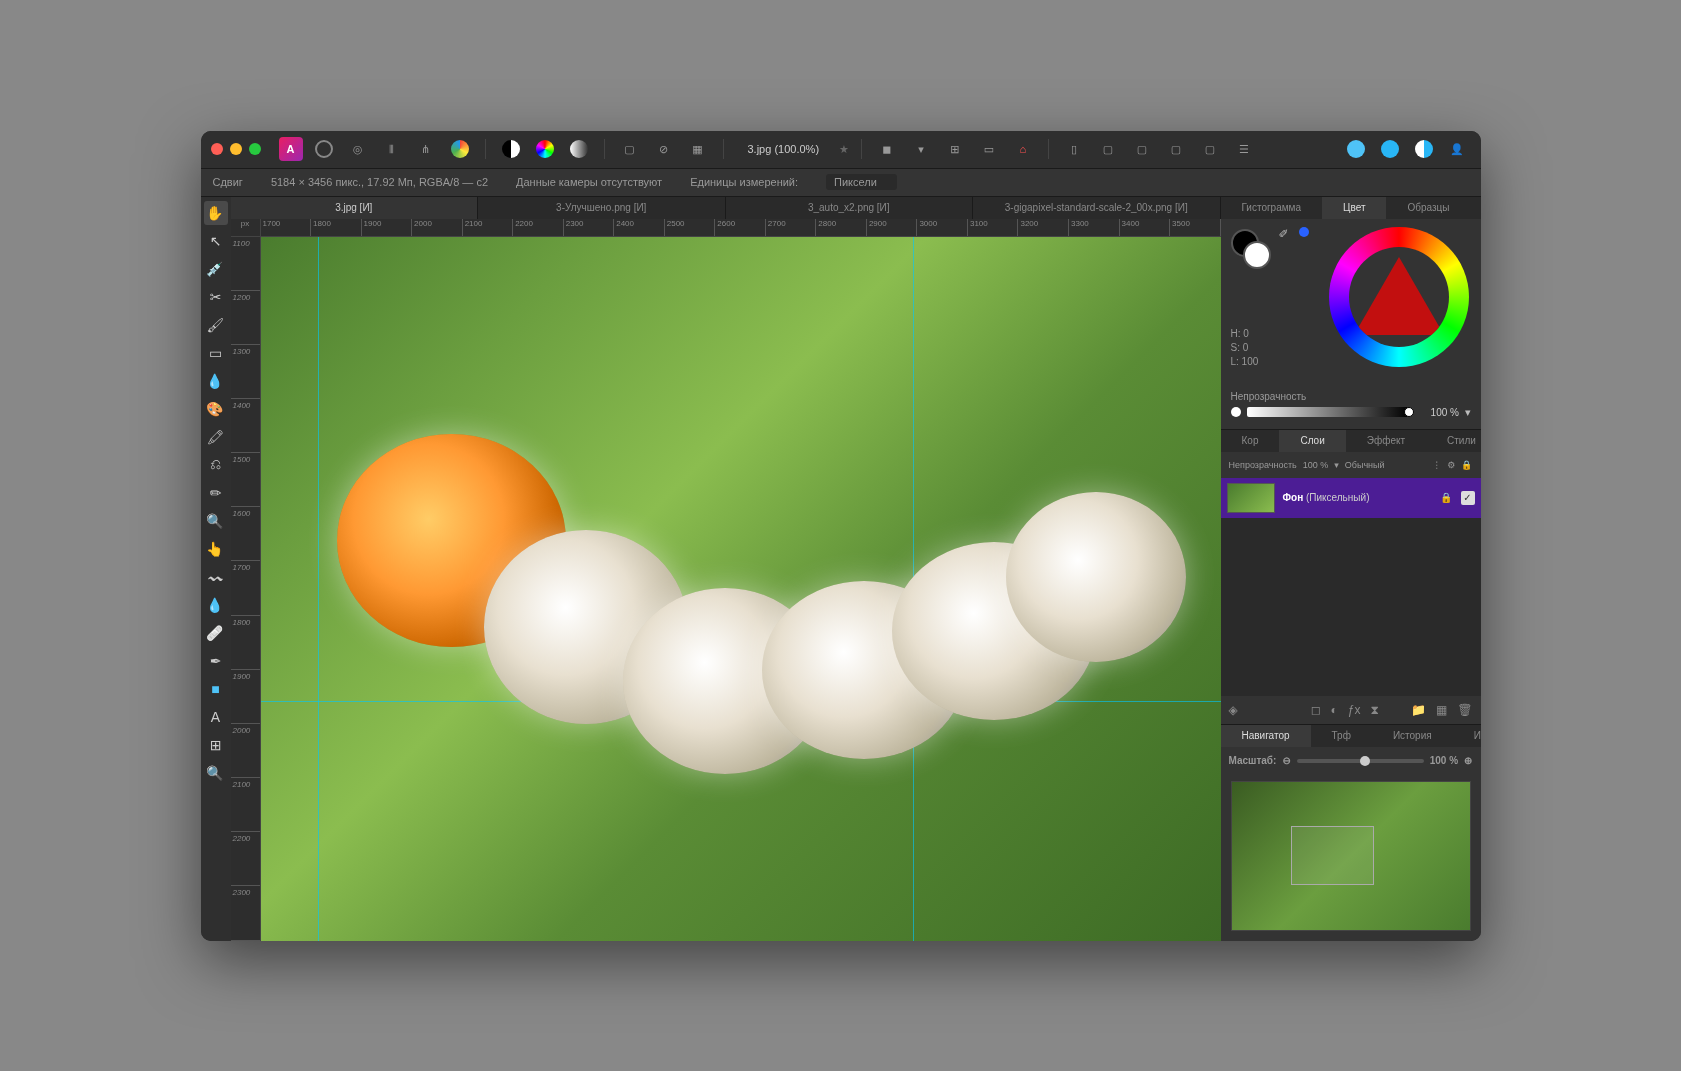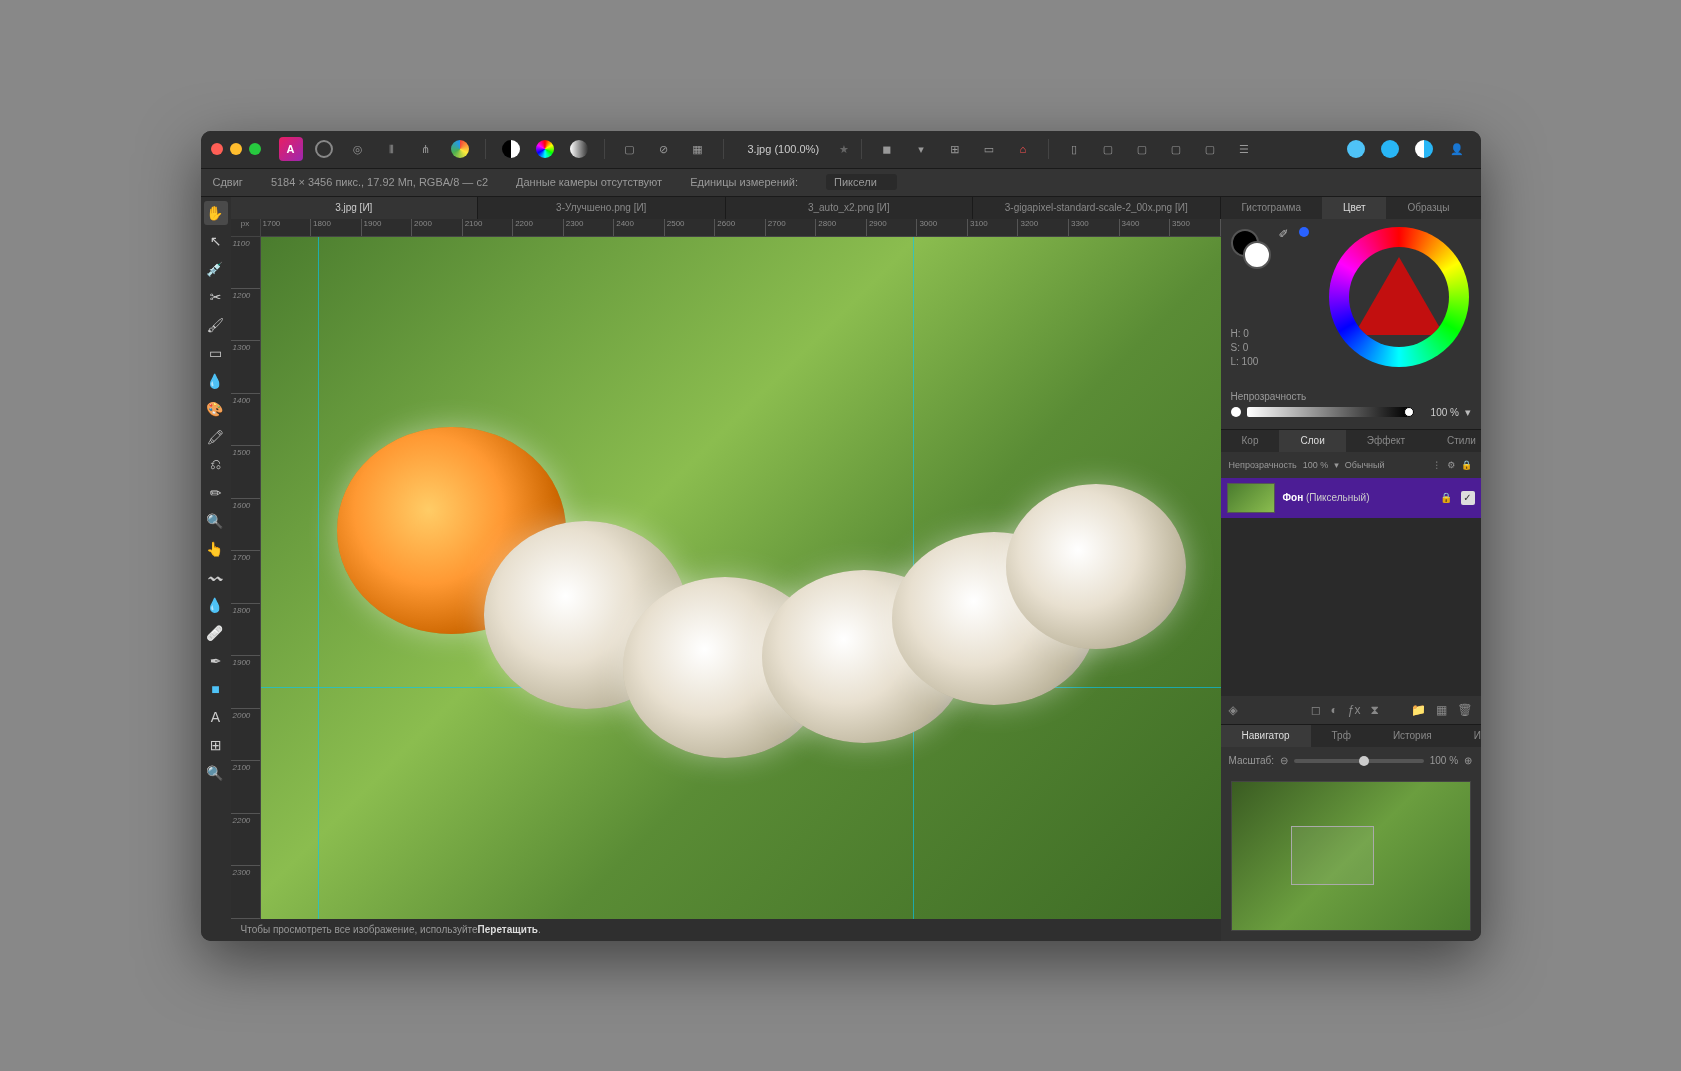--- a/index.html
+++ b/index.html
@@ -63,21 +63,21 @@
 .layer-ctl { height:26px; display:flex; align-items:center; padding:0 8px; gap:6px; font-size:9px; color:#999; }
 .layer-list { flex:1; background:#2a2a2a; overflow:auto; }
 .layer { height:40px; background:#4c1d95; display:flex; align-items:center; padding:0 6px; gap:8px; font-size:10px; color:#ccc; }
 .layer .thumb { width:48px; height:30px; background:linear-gradient(135deg,#4a7c2e,#8bbd4f); border:1px solid #555; }
 .layer .name b { color:#fff; }
 .layer .lock { margin-left:auto; color:#888; }
 .layer .vis { width:14px; height:14px; background:#ddd; border-radius:2px; display:flex; align-items:center; justify-content:center; color:#333; font-size:10px; }
 .layer-btns { height:28px; display:flex; align-items:center; padding:0 8px; gap:10px; color:#888; font-size:12px; }
 .layer-btns .spacer { flex:1; }
 .nav-panel { border-top:1px solid #1a1a1a; }
-.zoom-row { height:28px; display:flex; align-items:center; padding:0 8px; gap:6px; font-size:10px; color:#999; }
+.zoom-row { height:28px; display:flex; align-items:center; padding:0 8px; gap:6px; font-size:10px; color:#999;font-weight:bold; }
 .zoom-slider { flex:1; height:4px; background:#555; border-radius:2px; position:relative; }
 .zoom-knob { width:10px; height:10px; background:#ccc; border-radius:50%; position:absolute; left:50%; top:-3px; }
 .nav-thumb { height:150px; margin:6px 10px 10px; background:linear-gradient(135deg,#3a5c22,#6b9e3f,#4a7c2e); position:relative; border:1px solid #444; }
 .nav-rect { position:absolute; border:1px solid #aaa; background:rgba(255,255,255,0.08); left:25%; top:30%; width:35%; height:40%; }
 .circ { width:18px; height:18px; border-radius:50%; display:inline-block; }
 
 .cater { position:absolute; left:8%; top:28%; width:85%; height:55%; }
 .seg { position:absolute; border-radius:50%; background:radial-gradient(circle at 40% 40%,#fff,#e8e0d0 40%,#c0b8a0 70%,#888); box-shadow:0 0 30px rgba(255,255,255,0.4); }
 .head { background:radial-gradient(circle at 40% 40%,#ffcc66,#ff9933 40%,#cc6600 70%,#663300); }
 </style>
@@ -233,25 +233,20 @@
           <div class="cater">
             <div class="seg head" style="left:0;top:0;width:28%;height:55%"></div>
             <div class="seg" style="left:18%;top:25%;width:25%;height:50%"></div>
             <div class="seg" style="left:35%;top:40%;width:25%;height:48%"></div>
             <div class="seg" style="left:52%;top:38%;width:25%;height:46%"></div>
             <div class="seg" style="left:68%;top:28%;width:25%;height:46%"></div>
             <div class="seg" style="left:82%;top:15%;width:22%;height:44%"></div>
           </div>
         </div>
       </div>
-      <div class="statusbar">
-        <span>Чтобы просмотреть все изображение, используйте </span>
-        <b>Перетащить</b>
-        <span>.</span>
-      </div>
     </div>
 
     <div class="panels">
 
       <div class="ptabs">
         <div class="ptab">Гистограмма</div>
         <div class="ptab active">Цвет</div>
         <div class="ptab">Образцы</div>
         <div class="ptab">Кисти</div>
         <div class="ptab-icons">

